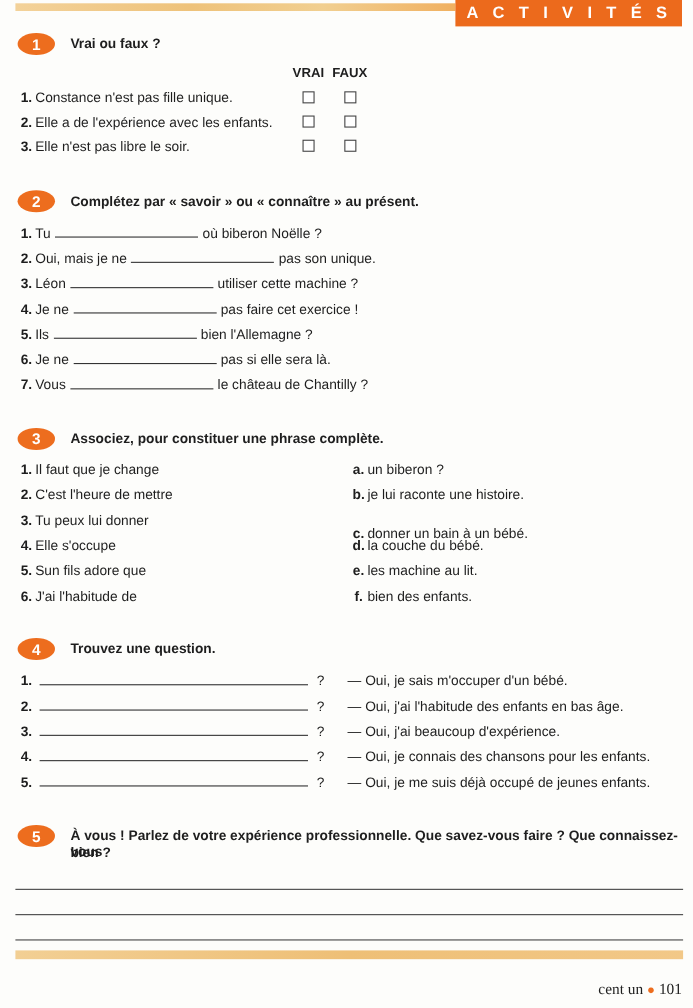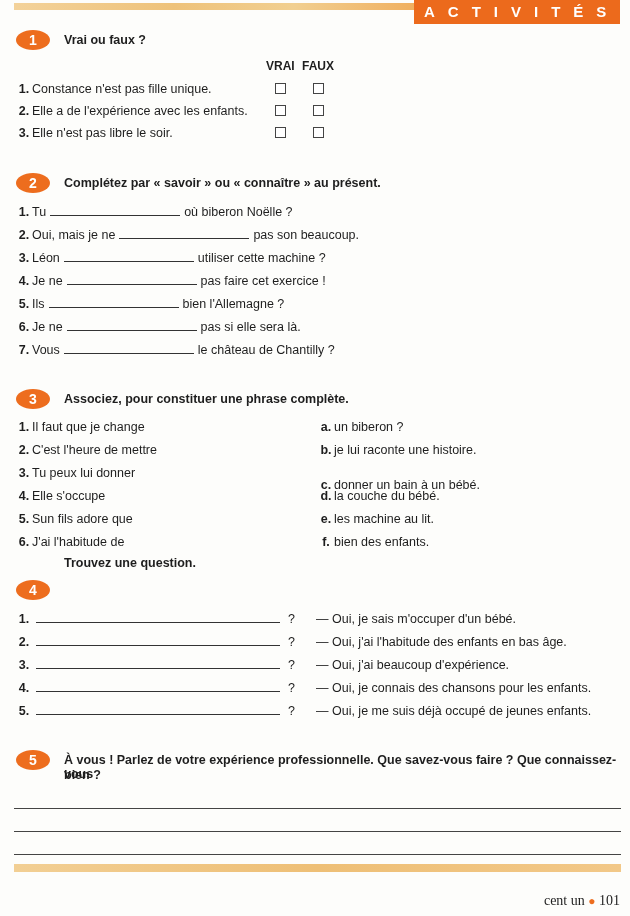--- a/index.html
+++ b/index.html
@@ -56,21 +56,21 @@
 <div class="cb" style="left:313px;top:105px"></div>
 
 <div class="row" style="top:126px"><span class="num">3.</span><span>Elle n'est pas libre le soir.</span></div>
 <div class="cb" style="left:275px;top:127px"></div>
 <div class="cb" style="left:313px;top:127px"></div>
 
 <div class="badge" style="left:16px;top:173px">2</div>
 <div class="title" style="left:64px;top:176px">Complétez par « savoir » ou « connaître » au présent.</div>
 
 <div class="row" style="top:205px"><span class="num">1.</span><span>Tu</span><span class="blank" style="width:130px"></span><span>où biberon Noëlle ?</span></div>
-<div class="row" style="top:228px"><span class="num">2.</span><span>Oui, mais je ne</span><span class="blank" style="width:130px"></span><span>pas son beaucoup.</span></div>
+<div class="row" style="top:228px"><span class="num">2.</span><span>Oui, mais je ne</span><span class="blank" style="width:130px"></span><span>pas son unique.</span></div>
 <div class="row" style="top:251px"><span class="num">3.</span><span>Léon</span><span class="blank" style="width:130px"></span><span>utiliser cette machine ?</span></div>
 <div class="row" style="top:274px"><span class="num">4.</span><span>Je ne</span><span class="blank" style="width:130px"></span><span>pas faire cet exercice !</span></div>
 <div class="row" style="top:297px"><span class="num">5.</span><span>Ils</span><span class="blank" style="width:130px"></span><span>bien l'Allemagne ?</span></div>
 <div class="row" style="top:320px"><span class="num">6.</span><span>Je ne</span><span class="blank" style="width:130px"></span><span>pas si elle sera là.</span></div>
 <div class="row" style="top:343px"><span class="num">7.</span><span>Vous</span><span class="blank" style="width:130px"></span><span>le château de Chantilly ?</span></div>
 
 <div class="badge" style="left:16px;top:389px">3</div>
 <div class="title" style="left:64px;top:392px">Associez, pour constituer une phrase complète.</div>
 
 <div class="row" style="top:420px"><span class="num">1.</span><span>Il faut que je change</span></div>
@@ -81,21 +81,21 @@
 <div class="row" style="top:535px"><span class="num">6.</span><span>J'ai l'habitude de</span></div>
 
 <div class="row" style="left:318px;top:420px"><span class="num">a.</span><span>un biberon ?</span></div>
 <div class="row" style="left:318px;top:443px"><span class="num">b.</span><span>je lui raconte une histoire.</span></div>
 <div class="row" style="left:318px;top:478px"><span class="num">c.</span><span>donner un bain à un bébé.</span></div>
 <div class="row" style="left:318px;top:489px"><span class="num">d.</span><span>la couche du bébé.</span></div>
 <div class="row" style="left:318px;top:512px"><span class="num">e.</span><span>les machine au lit.</span></div>
 <div class="row" style="left:318px;top:535px"><span class="num">f.</span><span>bien des enfants.</span></div>
 
 <div class="badge" style="left:16px;top:580px">4</div>
-<div class="title" style="left:64px;top:556px">Trouvez une question.</div>
+<div class="title" style="left:64px;top:583px">Trouvez une question.</div>
 
 <div class="row" style="top:612px"><span class="num">1.</span><span class="blank" style="width:244px"></span><span style="margin-left:4px">?</span></div>
 <div class="ans" style="left:316px;top:612px">— Oui, je sais m'occuper d'un bébé.</div>
 <div class="row" style="top:635px"><span class="num">2.</span><span class="blank" style="width:244px"></span><span style="margin-left:4px">?</span></div>
 <div class="ans" style="left:316px;top:635px">— Oui, j'ai l'habitude des enfants en bas âge.</div>
 <div class="row" style="top:658px"><span class="num">3.</span><span class="blank" style="width:244px"></span><span style="margin-left:4px">?</span></div>
 <div class="ans" style="left:316px;top:658px">— Oui, j'ai beaucoup d'expérience.</div>
 <div class="row" style="top:681px"><span class="num">4.</span><span class="blank" style="width:244px"></span><span style="margin-left:4px">?</span></div>
 <div class="ans" style="left:316px;top:681px">— Oui, je connais des chansons pour les enfants.</div>
 <div class="row" style="top:704px"><span class="num">5.</span><span class="blank" style="width:244px"></span><span style="margin-left:4px">?</span></div>

